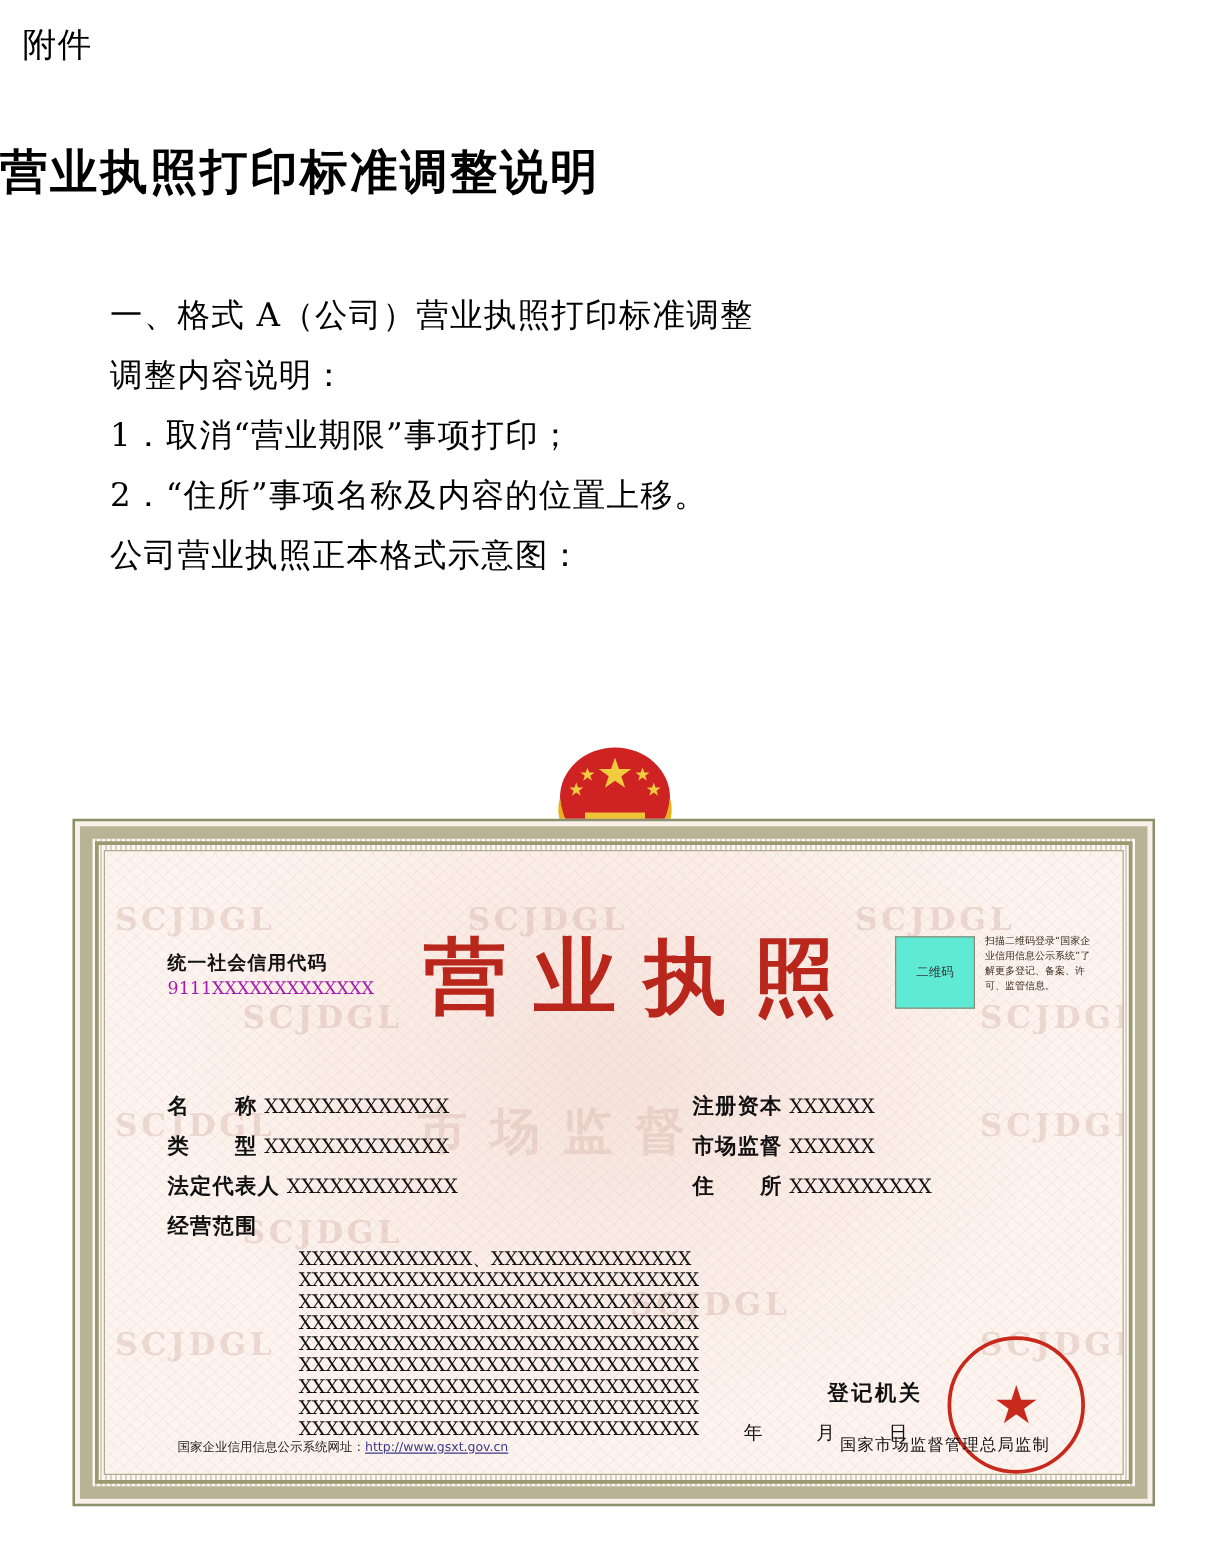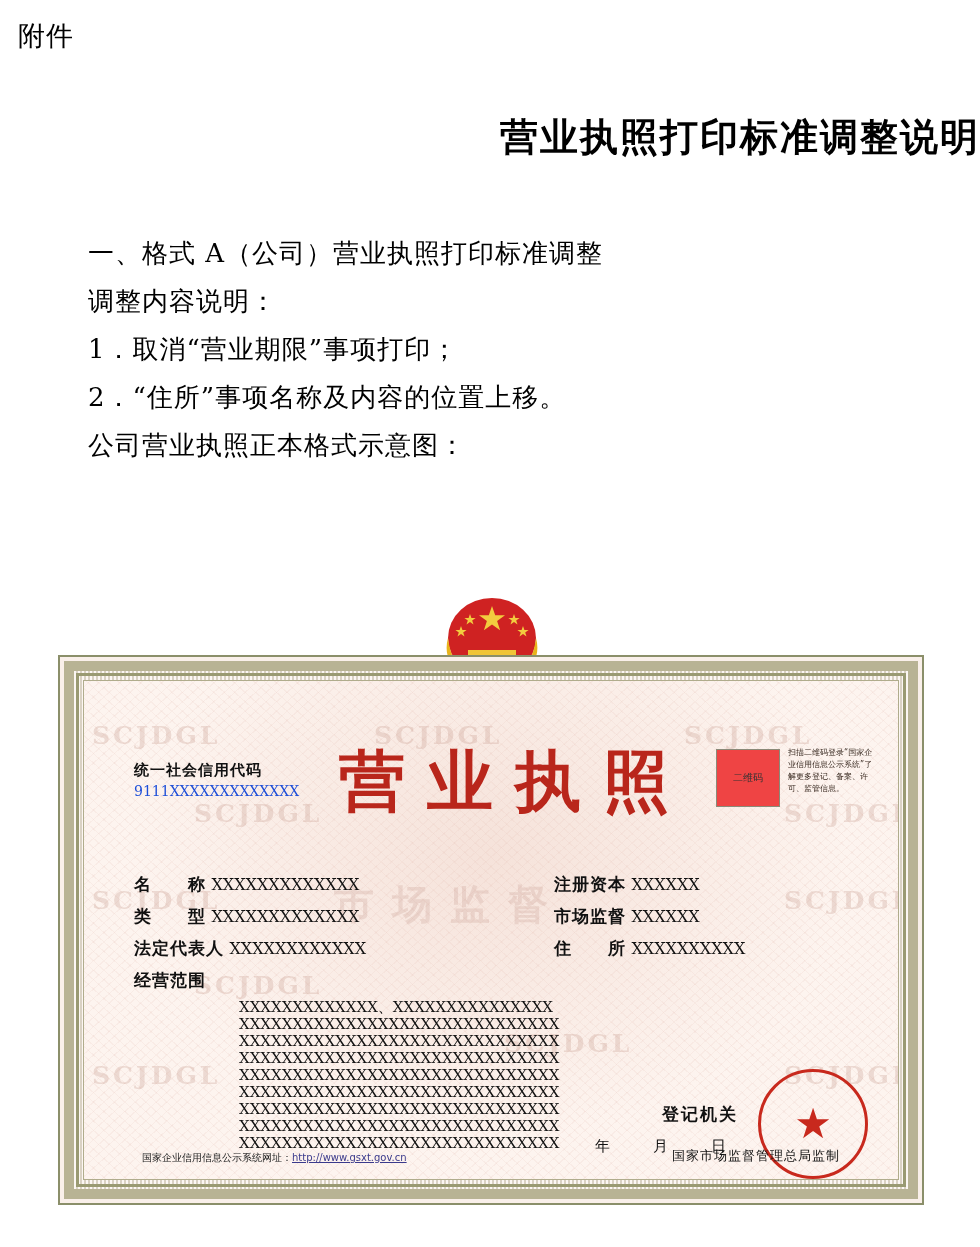--- a/index.html
+++ b/index.html
@@ -23,21 +23,21 @@
     top: 18px;
     font-size: 27px;
     font-family: "DejaVu Sans", "Liberation Sans", sans-serif;
     letter-spacing: 1px;
   }
   .doc-title {
     position: absolute;
     left: 0;
     right: 0;
     top: 112px;
-    text-align: right;
+    text-align: left;
     font-family: "DejaVu Serif", "Liberation Serif", serif;
     font-weight: bold;
     font-size: 38px;
     letter-spacing: 2px;
   }
   .body-text {
     position: absolute;
     left: 88px;
     top: 240px;
     width: 820px;
@@ -162,31 +162,31 @@
     letter-spacing: 1px;
     color: #111;
   }
   .uscc-value {
     position: absolute;
     left: 50px;
     top: 102px;
     font-family: "DejaVu Serif", "Liberation Serif", serif;
     font-size: 14px;
     letter-spacing: 0px;
-    color: #1d4ed8;
+    color: #a21caf;
   }
 
   .qr-box {
     position: absolute;
     right: 118px;
     top: 68px;
     width: 62px;
     height: 56px;
     border: 1px solid #8a8a78;
-    background: #ef4444;
+    background: #5eead4;
     display: flex;
     align-items: center;
     justify-content: center;
     font-size: 10px;
     color: #333;
     font-family: "DejaVu Sans", "Liberation Sans", sans-serif;
   }
   .qr-note {
     position: absolute;
     right: 22px;

